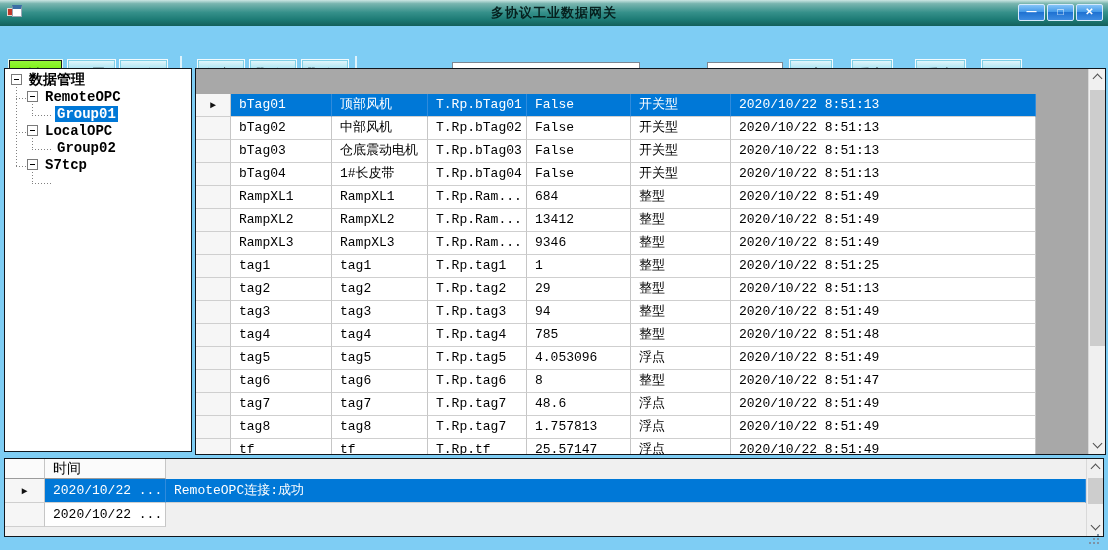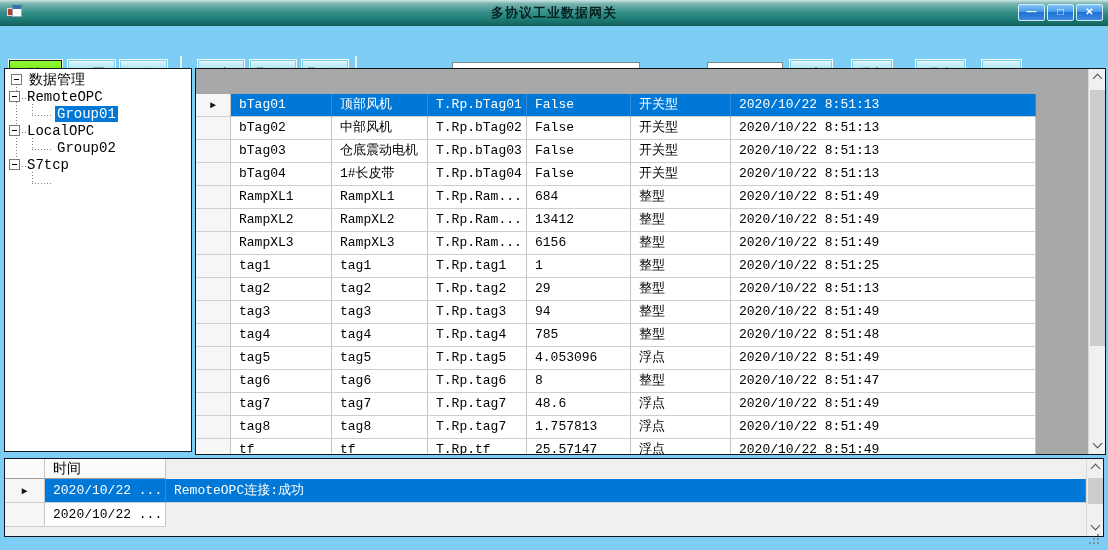--- a/index.html
+++ b/index.html
@@ -28,23 +28,23 @@
   .tb-btn.green { border:1px solid #1c1c1c; box-shadow:0 0 0 1px #eafaf0;
     background:linear-gradient(180deg,#94f53a 0%,#74ee0b 40%,#66e300 100%); }
   .tb-label { position:absolute; top:41px; font-size:14px; color:#000; }
   .tb-input { position:absolute; top:36px; height:26px; border:1px solid #7d8792; background:#fff;
     font-size:13px; padding:0 4px; font-family:"Liberation Mono",monospace; }
 
   
   .tree { position:absolute; left:4px; top:68px; width:188px; height:384px; background:#fff;
     border:1px solid #10161d; overflow:hidden; font-size:14px; }
   .tree-rows { position:absolute; left:0; top:2px; right:0; }
-  .tree-row { position:relative; height:17px; display:flex; align-items:center; white-space:nowrap; }
+  .tree-row { position:relative; height:17px; display:flex; align-items:center; white-space:nowrap;font-weight:bold; }
   .tree-row.depth0 { padding-left:6px; }
-  .tree-row.depth1 { padding-left:4px; }
+  .tree-row.depth1 { padding-left:22px; }
   .tree-row.depth2 { padding-left:50px; }
   .expander { display:inline-block; width:11px; height:11px; border:1px solid #7a7a7a; background:#fff;
     margin-right:5px; position:relative; flex:none; }
   .expander::after { content:""; position:absolute; left:2px; right:2px; top:4px; height:1px; background:#000; }
   .tree-label { font-family:"Liberation Mono",monospace; color:#000; padding:0 2px; }
   .tree-row.sel .tree-label { background:#0078d7; color:#fff; }
   .g-v { position:absolute; width:1px; background-image:repeating-linear-gradient(180deg,#808080 0 1px,transparent 1px 3px); }
   .g-h { position:absolute; height:1px; background-image:repeating-linear-gradient(90deg,#808080 0 1px,transparent 1px 3px); }
 
   
@@ -231,21 +231,21 @@
         <div class="g-cell c2">T.Rp.Ram...</div>
         <div class="g-cell c3">13412</div>
         <div class="g-cell c4">整型</div>
         <div class="g-cell c5">2020/10/22 8:51:49</div>
       </div>
       <div class="g-row">
         <div class="g-cell c-sel"></div>
         <div class="g-cell c0">RampXL3</div>
         <div class="g-cell c1">RampXL3</div>
         <div class="g-cell c2">T.Rp.Ram...</div>
-        <div class="g-cell c3">6156</div>
+        <div class="g-cell c3">9346</div>
         <div class="g-cell c4">整型</div>
         <div class="g-cell c5">2020/10/22 8:51:49</div>
       </div>
       <div class="g-row">
         <div class="g-cell c-sel"></div>
         <div class="g-cell c0">tag1</div>
         <div class="g-cell c1">tag1</div>
         <div class="g-cell c2">T.Rp.tag1</div>
         <div class="g-cell c3">1</div>
         <div class="g-cell c4">整型</div>

